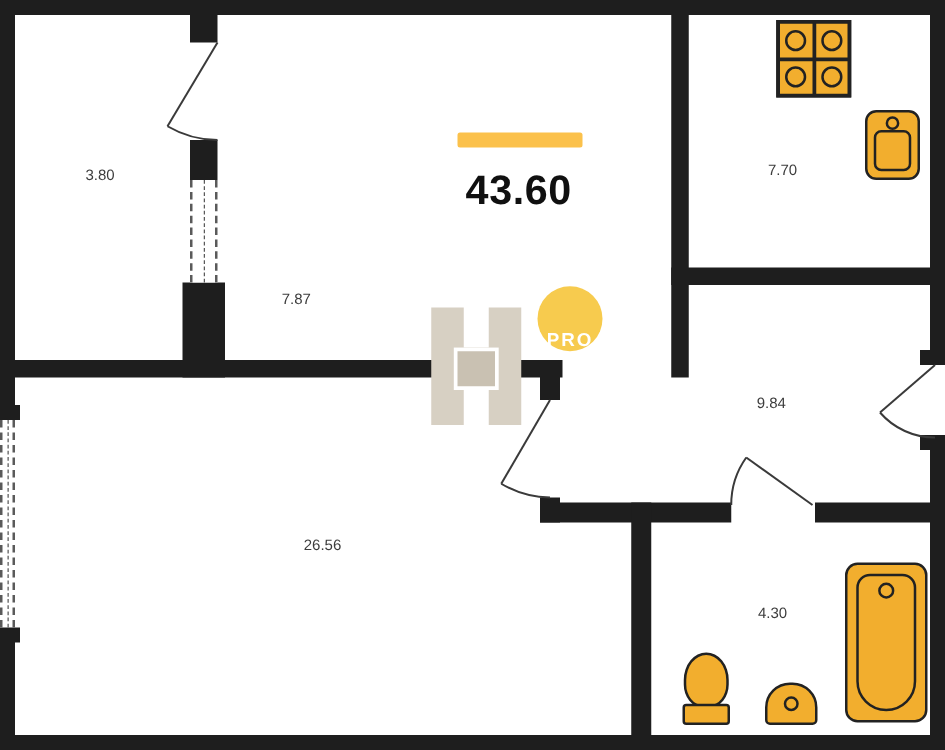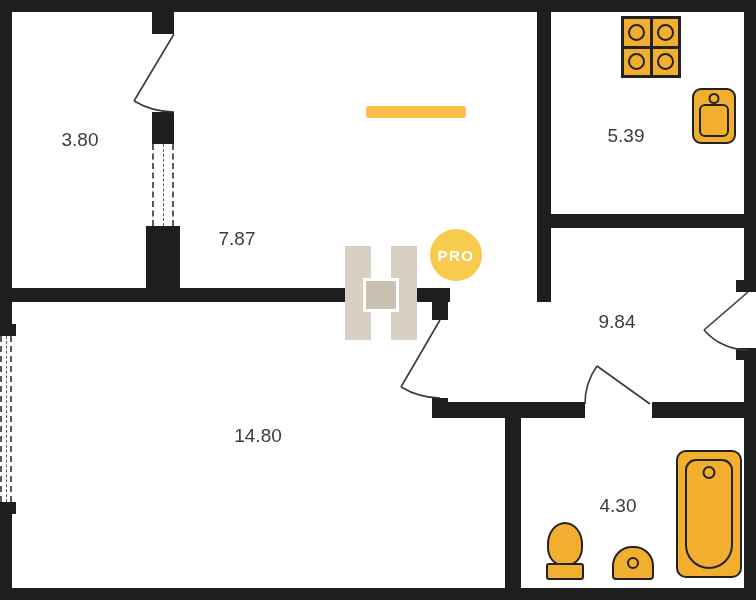--- a/index.html
+++ b/index.html
@@ -5,28 +5,28 @@
   html,body{margin:0;padding:0;background:#ffffff;}
   .plan{position:relative;width:756px;height:600px;background:#fff;overflow:hidden;
         font-family:"Liberation Sans",sans-serif;}
   .wall{position:absolute;background:var(--wall,#1e1e1e);}
   .gap{position:absolute;background:#fff;}
   .window{position:absolute;background:#fff;box-sizing:border-box;
           border-left:2px dashed #5a5a5a;border-right:2px dashed #5a5a5a;}
   .window i{position:absolute;left:50%;top:0;bottom:0;border-left:1.5px dashed #5a5a5a;}
   .doors{position:absolute;left:0;top:0;color:var(--line,#3a3a3a);pointer-events:none;}
   .doors path{fill:none;stroke:currentColor;stroke-width:1.6;}
-  .area-label{position:absolute;transform:translate(-50%,-50%);font-size:19px;
+  .area-label{position:absolute;transform:translate(-50%,-50%);font-size:12px;
               color:var(--label,#3c3c3c);white-space:nowrap;}
   .total{position:absolute;left:415px;top:152px;transform:translate(-50%,-50%);
          font-size:33px;font-weight:bold;color:#101010;letter-spacing:.5px;}
   .total-bar{position:absolute;left:366px;top:106px;width:100px;height:12px;
              background:var(--bar,#fbc14b);border-radius:2px;}
   .pro{position:absolute;left:430px;top:229px;width:52px;height:52px;border-radius:50%;
-       background:var(--probadge,#f7cb4e);display:flex;align-items:center;justify-content:center;
+       background:var(--probadge,#f7cb4e);display:flex;align-items:flex-end;justify-content:center;
        color:#fff;font-weight:bold;font-size:15px;letter-spacing:1.5px;}
   .wm-bar{position:absolute;background:var(--tan,#d7d0c3);}
   .wm-mid{position:absolute;background:var(--tandark,#c9c1b2);border:3px solid #fff;box-sizing:border-box;}
   
   .fixture{position:absolute;box-sizing:border-box;}
   .stove{left:621px;top:16px;width:60px;height:62px;background:#222;border:3px solid #222;
          display:grid;grid-template-columns:1fr 1fr;grid-template-rows:1fr 1fr;gap:3px;}
   .burner{background:var(--accent,#f2ae2e);display:flex;align-items:center;justify-content:center;}
   .burner::after{content:"";width:13px;height:13px;border:2.5px solid #222;border-radius:50%;}
   .ksink{left:692px;top:88px;width:44px;height:56px;background:var(--accent,#f2ae2e);
@@ -112,21 +112,22 @@
   <div class="fixture basin"></div>
 
   <div class="wm-bar" style="left:345px;top:246px;width:26px;height:94px"></div>
   <div class="wm-bar" style="left:391px;top:246px;width:26px;height:94px"></div>
   <div class="wm-mid" style="left:363px;top:278px;width:36px;height:34px"></div>
   <div class="pro">
     <span>PRO</span>
   </div>
 
   <div class="total-bar"></div>
+  <div class="total">43.60</div>
 
   <div class="area-label" style="left:80px;top:140px">3.80</div>
   <div class="area-label" style="left:237px;top:239px">7.87</div>
-  <div class="area-label" style="left:626px;top:136px">5.39</div>
+  <div class="area-label" style="left:626px;top:136px">7.70</div>
   <div class="area-label" style="left:617px;top:322px">9.84</div>
-  <div class="area-label" style="left:258px;top:436px">14.80</div>
-  <div class="area-label" style="left:618px;top:506px">4.30</div>
+  <div class="area-label" style="left:258px;top:436px">26.56</div>
+  <div class="area-label" style="left:618px;top:490px">4.30</div>
 
 </div>
 
 </body></html>

